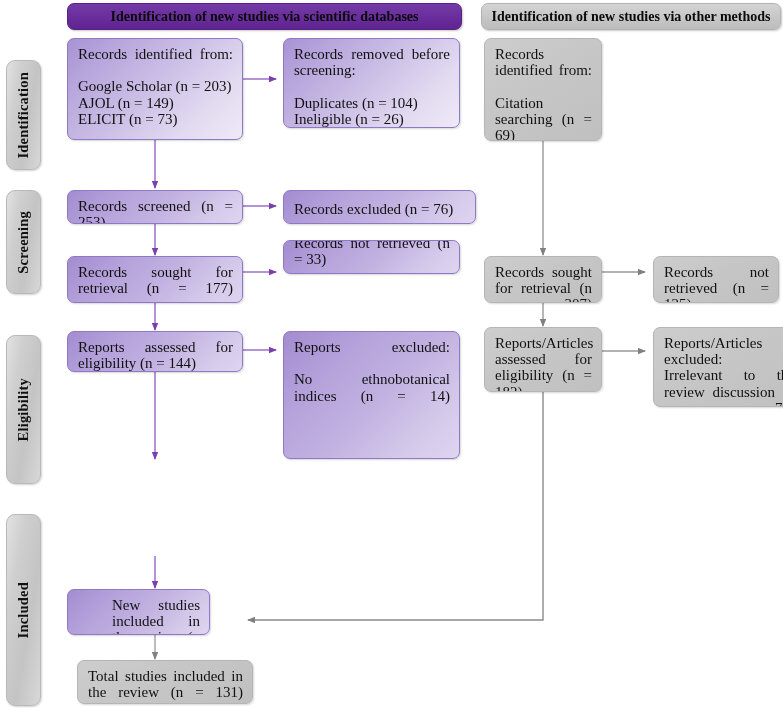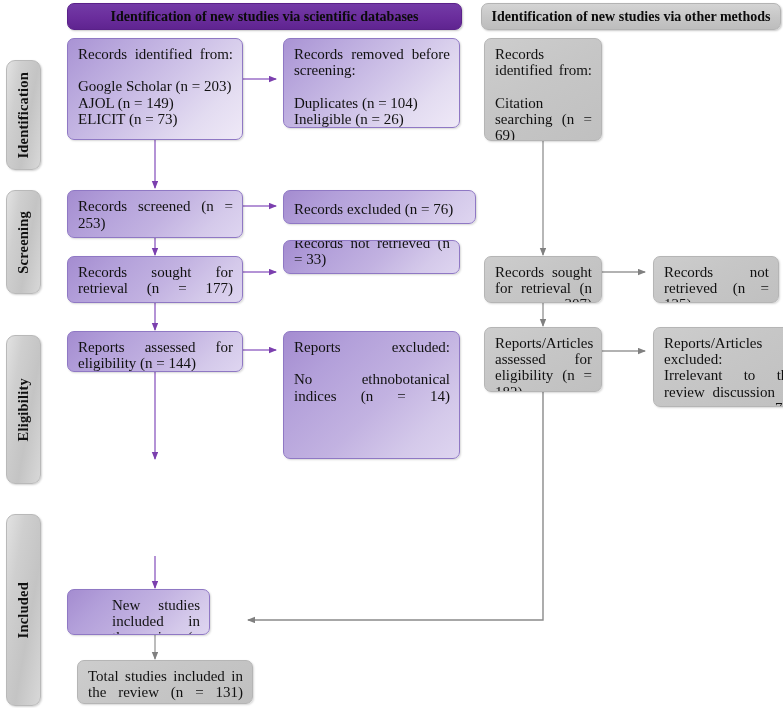--- a/index.html
+++ b/index.html
@@ -189,21 +189,21 @@
 
   </div>
 
   <div class="box purple" style="left:283px; top:38px; width:177px; height:90px;">
     <span class="line just">Records removed before screening:</span>
     <span class="line">Duplicates (n = 104)</span>
     <span class="line">Ineligible (n = 26)</span>
     <span class="line">Other reasons (n = 53)</span>
   </div>
 
-  <div class="box purple-deep" style="left:67px; top:190px; width:176px; height:48px; display:flex; align-items:center;">
+  <div class="box purple-deep" style="left:67px; top:190px; width:176px; height:34px; display:flex; align-items:flex-start;">
     <span class="line">Records screened (n = 253)</span>
   </div>
 
   <div class="box purple-deep" style="left:283px; top:190px; width:193px; height:34px; display:flex; align-items:flex-end;">
     <span class="line">Records excluded (n = 76)</span>
   </div>
 
   <div class="box purple-deep" style="left:67px; top:256px; width:176px; height:47px;">
     <span class="line just">Records sought for retrieval (n = 177)</span>
   </div>

